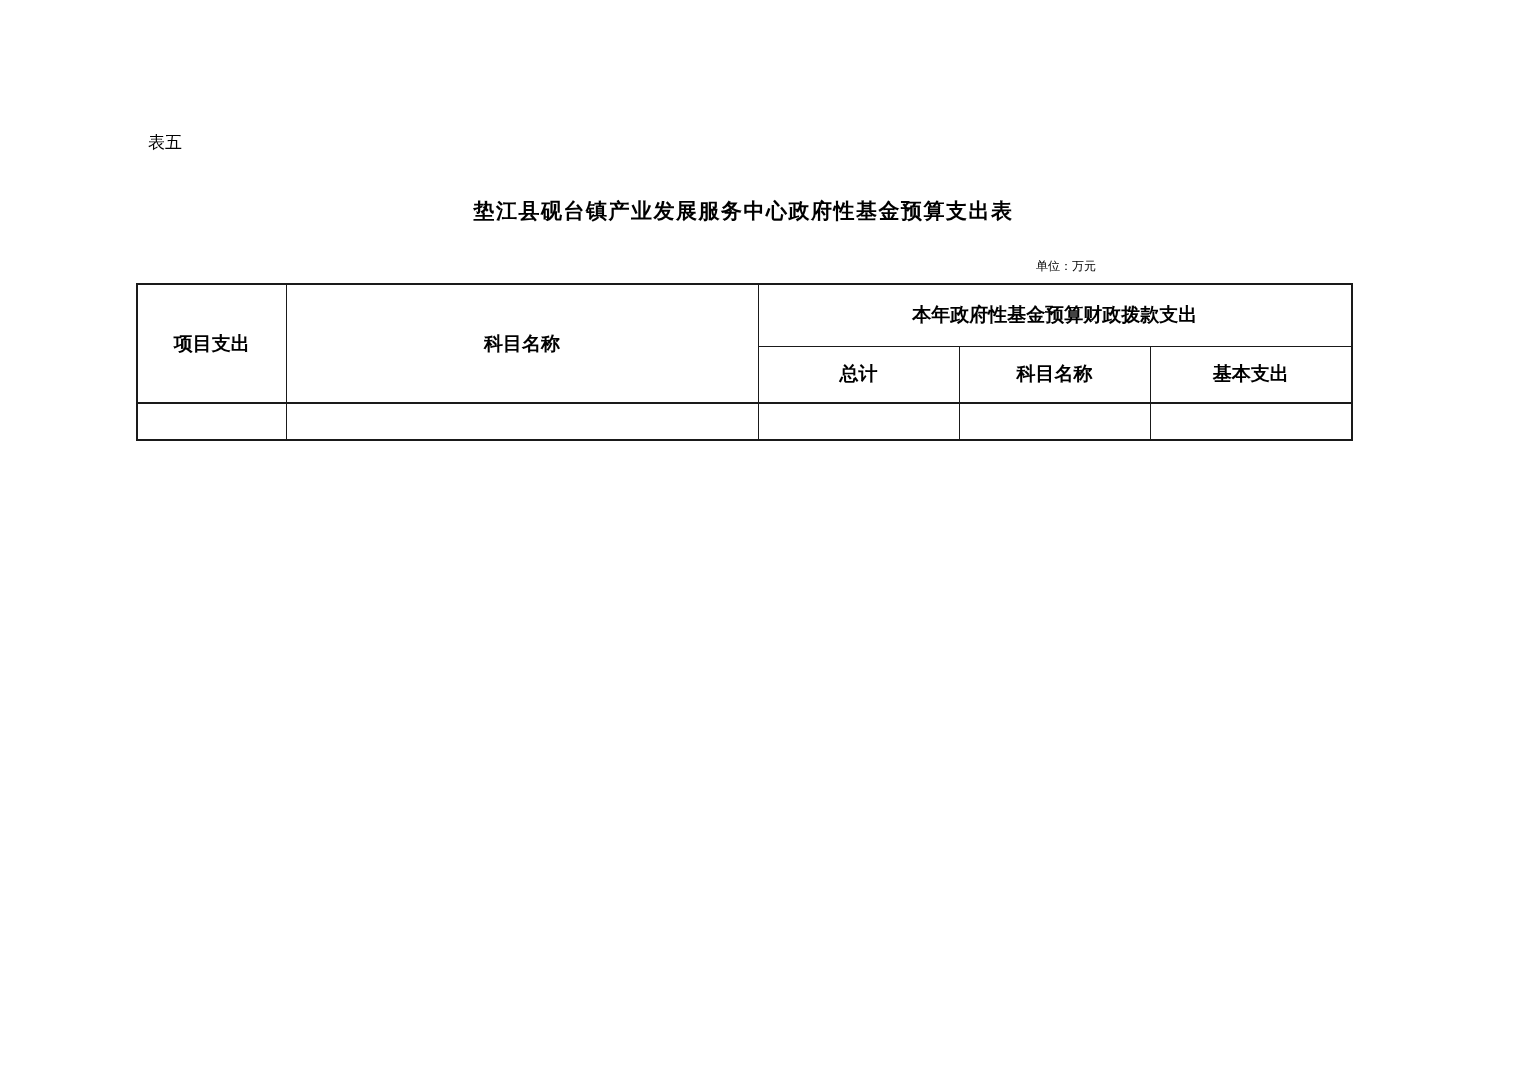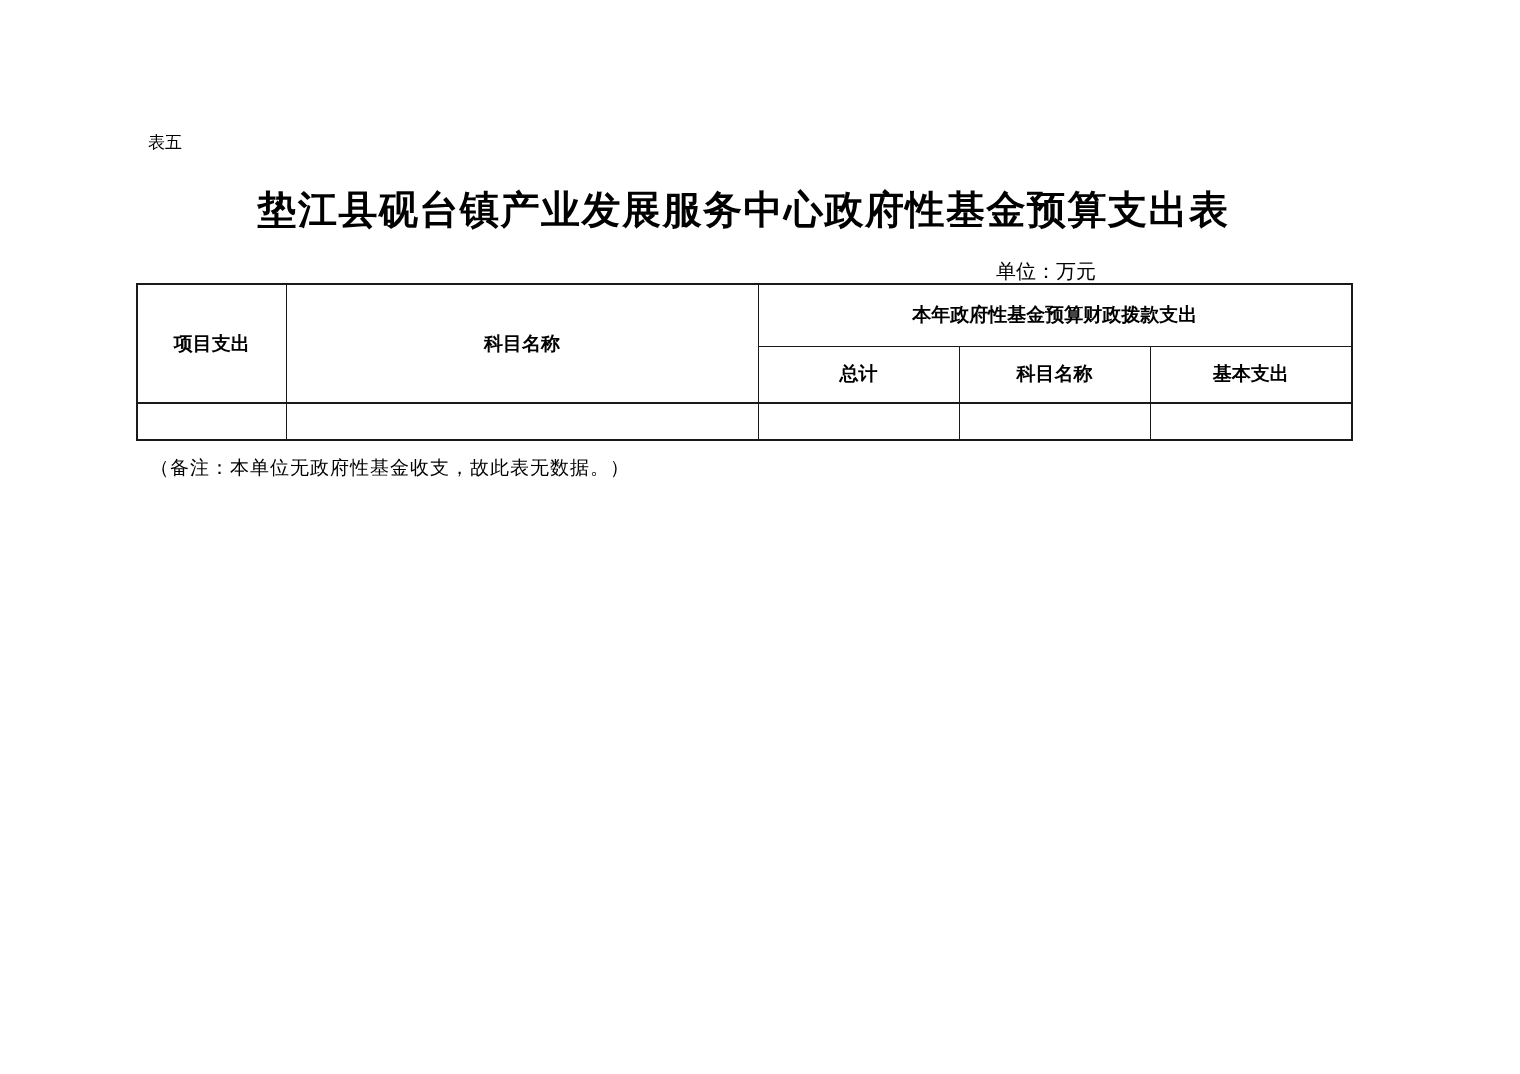--- a/index.html
+++ b/index.html
@@ -19,34 +19,34 @@
   .sheet-label {
     position: absolute;
     left: 148px;
     top: 131px;
     font-size: 17px;
     font-family: "Liberation Serif", "DejaVu Serif", serif;
   }
   .title {
     position: absolute;
     left: 136px;
-    top: 183px;
+    top: 197px;
     width: 1215px;
     margin: 0;
     text-align: center;
-    font-size: 39px;
+    font-size: 21px;
     letter-spacing: 1.5px;
     font-weight: bold;
     font-family: "Liberation Serif", "DejaVu Serif", serif;
   }
   .unit-label {
     position: absolute;
     right: 274px;
     top: 258px;
-    font-size: 20px;
+    font-size: 12px;
     font-family: "Liberation Serif", "DejaVu Serif", serif;
   }
   table.budget-table {
     position: absolute;
     left: 136px;
     top: 283px;
     width: 1215px;
     border-collapse: collapse;
     table-layout: fixed;
     border: 2px solid #1a1a1a;
@@ -117,15 +117,14 @@
       <tr class="data-row">
         <td></td>
         <td></td>
         <td></td>
         <td></td>
         <td></td>
       </tr>
     </tbody>
   </table>
 
-  <div class="note">（备注：本单位无政府性基金收支，故此表无数据。）</div>
 
 </div>
 
 </body></html>

